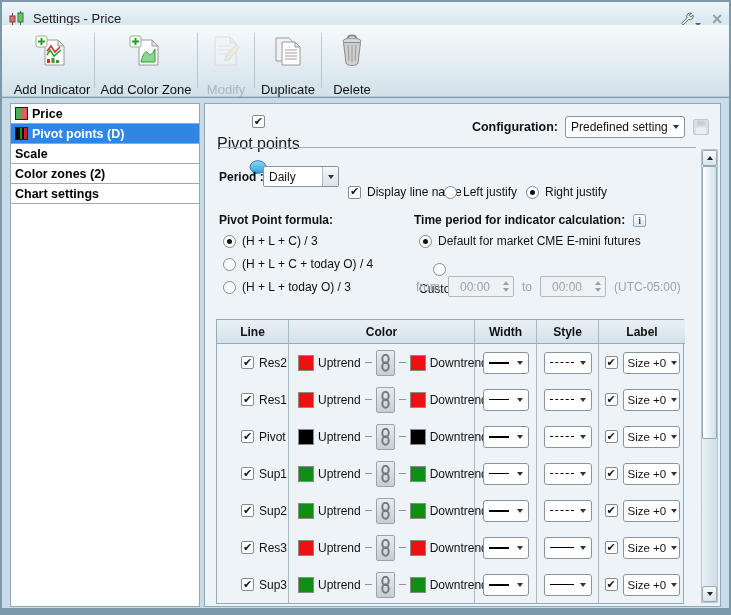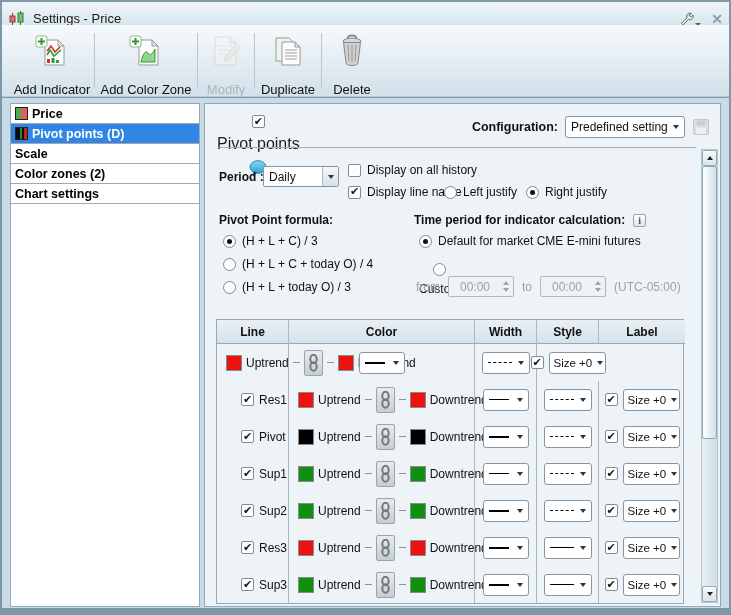--- a/index.html
+++ b/index.html
@@ -281,24 +281,20 @@
       <div class="hr"></div>
 
       <span class="sec-title" style="left:14px; top:66px;">Period :</span>
       <div class="combo" style="position:absolute; left:58px; top:62px; width:76px;">
         <span class="txt">Daily</span>
         <span class="cbtn">
             <span class="tri"></span>
           </span>
       </div>
 
-      <div class="opt" style="left:143px; top:59px;">
-        <span class="cb"></span>
-        <span class="lbl">Display on all history</span>
-      </div>
       <div class="opt" style="left:143px; top:81px;">
         <span class="cb checked"></span>
         <span class="lbl">Display line name</span>
       </div>
       <div class="opt" style="left:239px; top:81px;align-items:flex-end;">
         <span class="radio"></span>
         <span class="lbl">Left justify</span>
       </div>
       <div class="opt" style="left:321px; top:81px;">
         <span class="radio sel"></span>
@@ -353,20 +349,24 @@
       <div class="ptable">
         <div class="thead">
           <div class="th">Line</div>
           <div class="th">Color</div>
           <div class="th">Width</div>
           <div class="th">Style</div>
           <div class="th">Label</div>
         </div>
         <div>
   <div class="trow">
+    <div class="cell line-cell">
+      <span class="cb checked"></span>
+      <span class="ctext">Res2</span>
+    </div>
     <div class="cell color-cell">
       <span class="swatch" style="background: rgb(238, 17, 17);"></span>
       <span class="ctext">Uptrend</span>
       <span class="conn"></span>
       <span class="chain">
         <svg width="11" height="18" viewBox="0 0 11 18">
           <ellipse cx="5.5" cy="5" rx="3.2" ry="4.2" fill="none" stroke="#6f7a80" stroke-width="2"></ellipse>
           <ellipse cx="5.5" cy="12.5" rx="3.2" ry="4.2" fill="none" stroke="#6f7a80" stroke-width="2"></ellipse>
         </svg>
       </span>

